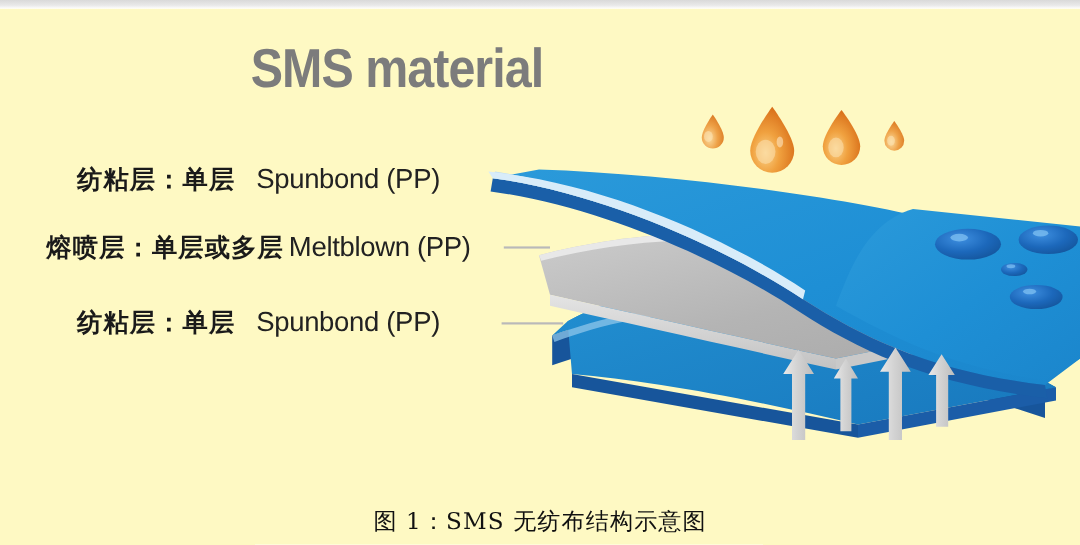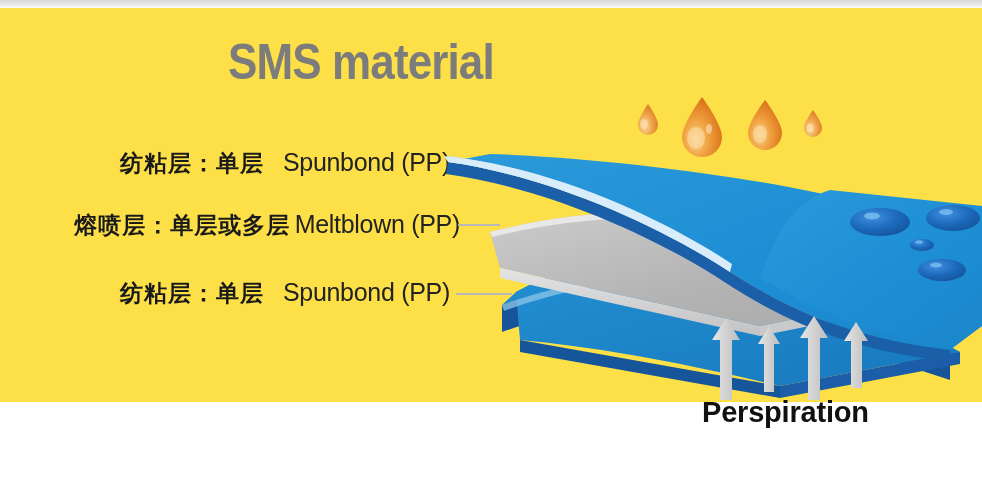--- a/index.html
+++ b/index.html
@@ -3,21 +3,21 @@
 <meta charset="utf-8">
 <style>
   html,body{margin:0;padding:0;}
   body{
     width:982px;height:495px;
     background:#ffffff;
     font-family:"Liberation Sans","DejaVu Sans",sans-serif;
     overflow:hidden;
     position:relative;
   }
-  #root{position:relative;width:982px;height:402px;background:#fde047;}
+  #root{position:relative;width:982px;height:495px;background:#fef9c3;}
 
   
   .top-strip{
     position:absolute;left:0;top:0;width:982px;height:8px;
     background:linear-gradient(to bottom,#d9d9d9 0%,#e9e9e9 60%,#ffffff 100%);
   }
 
   
   .sms-title{
     position:absolute;left:228px;top:34px;
@@ -39,21 +39,21 @@
     letter-spacing:2px;
     white-space:nowrap;
     font-family:"DejaVu Sans","Liberation Sans",sans-serif;
   }
 
   
   .row-label{
     position:absolute;
     white-space:nowrap;
     color:#1a1a1a;
-    text-align:right;
+    text-align:center;
   }
   .row-label .cn{
     font-family:"DejaVu Sans","Liberation Sans",sans-serif;
     font-size:23px;font-weight:bold;letter-spacing:1px;
   }
   .row-label .en{
     font-family:"Liberation Sans",sans-serif;
     font-size:25px;font-weight:normal;letter-spacing:-0.3px;
     color:#222;
   }
@@ -242,16 +242,16 @@
       </linearGradient>
     </defs>
     <g fill="url(#arrGrad)">
       <path d="M20 10 L34 32 L26 32 L26 92 L14 92 L14 32 L6 32 Z"></path>
       <path d="M63 18 L74 36 L68 36 L68 84 L58 84 L58 36 L52 36 Z"></path>
       <path d="M108 8 L122 30 L114 30 L114 92 L102 92 L102 30 L94 30 Z"></path>
       <path d="M150 14 L162 33 L156 33 L156 80 L145 80 L145 33 L138 33 Z"></path>
     </g>
   </svg>
 
-  <div class="persp-label">Perspiration</div>
-
+
+  <div class="caption">图 1：SMS 无纺布结构示意图</div>
 
 </div>
 
 </body></html>

